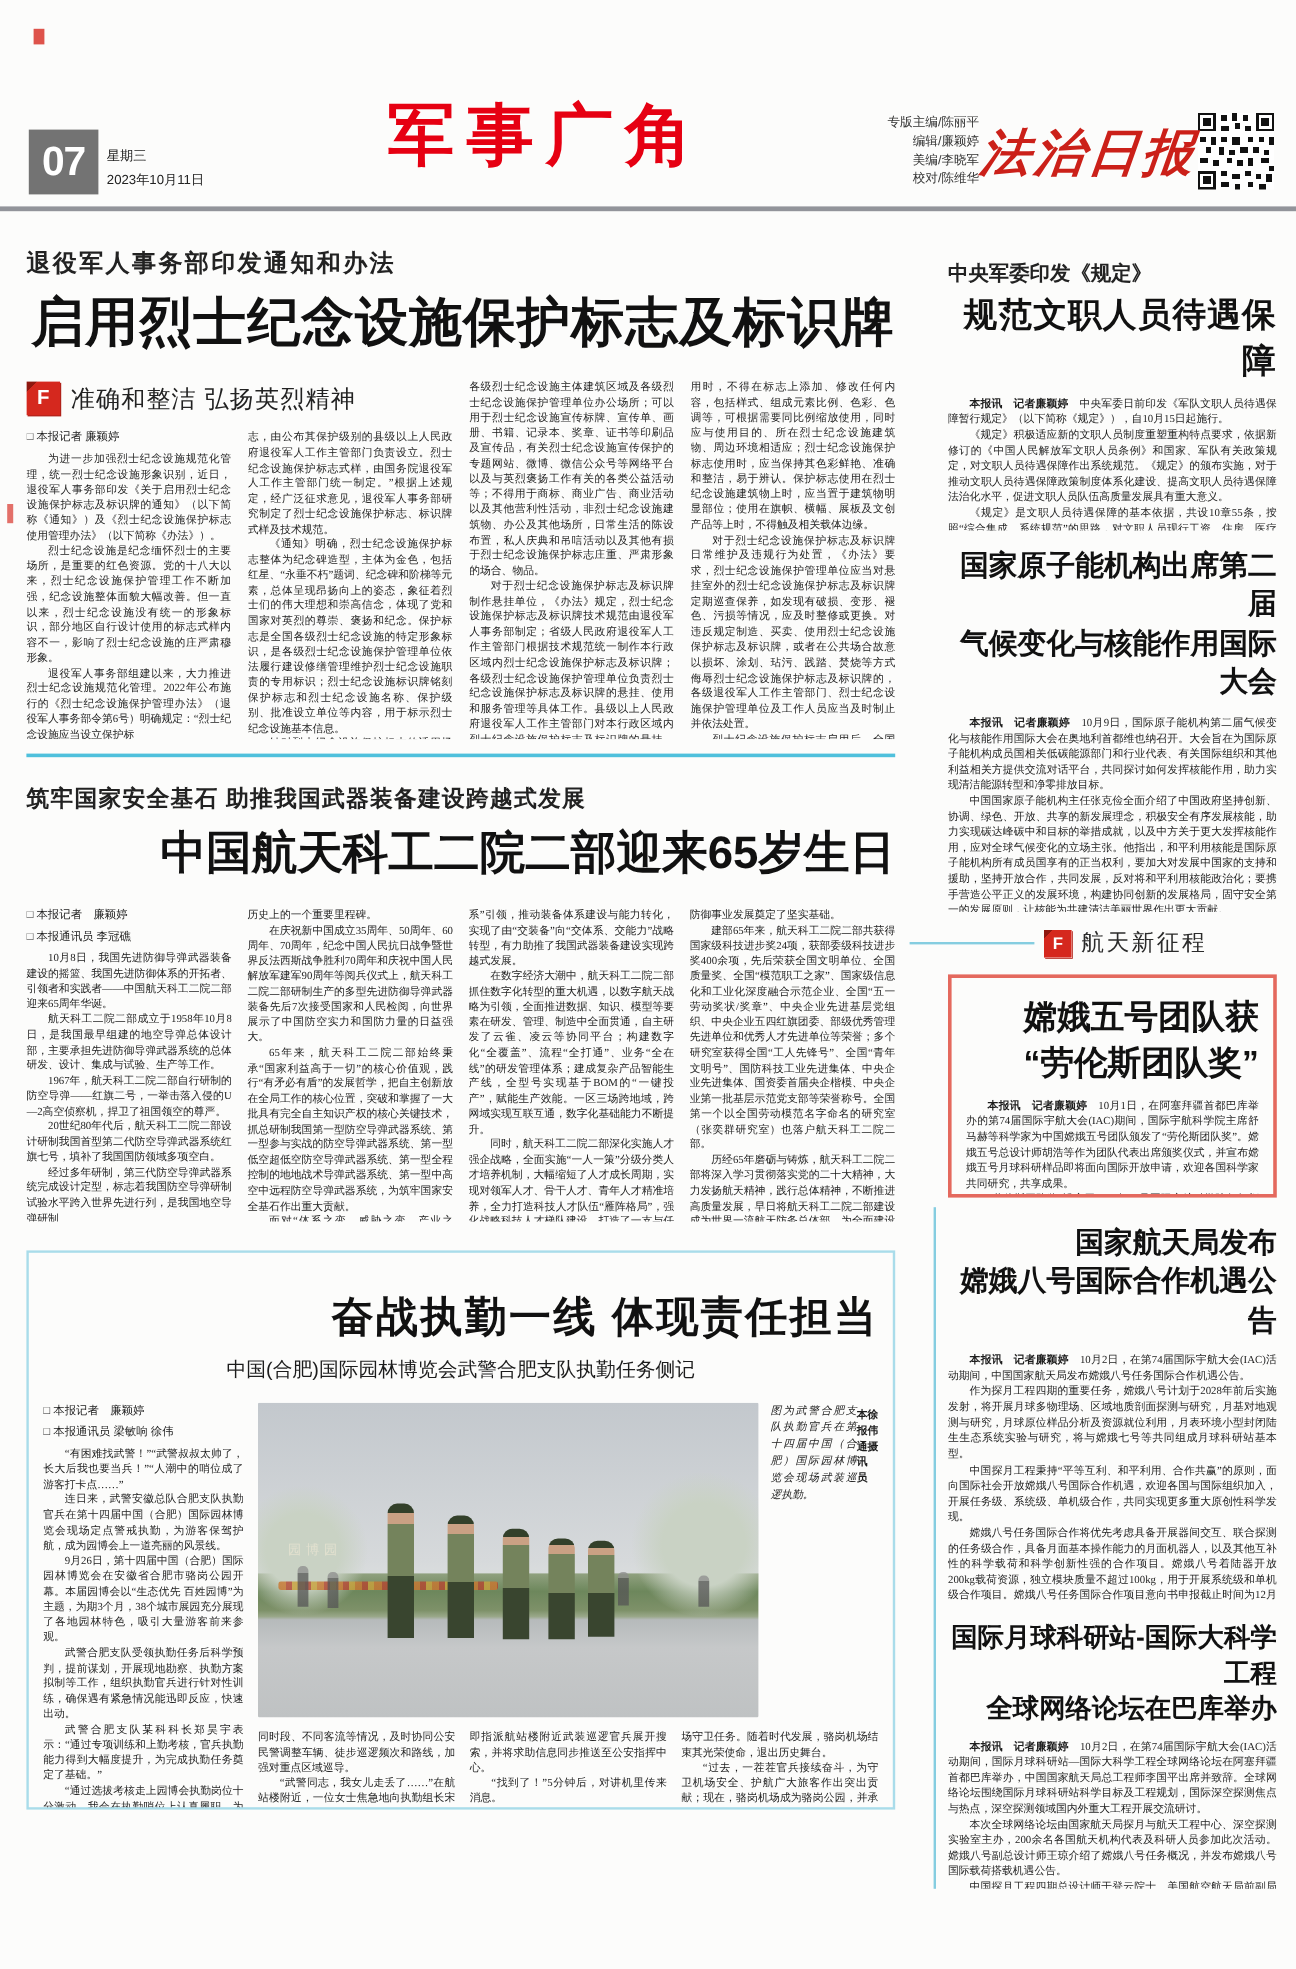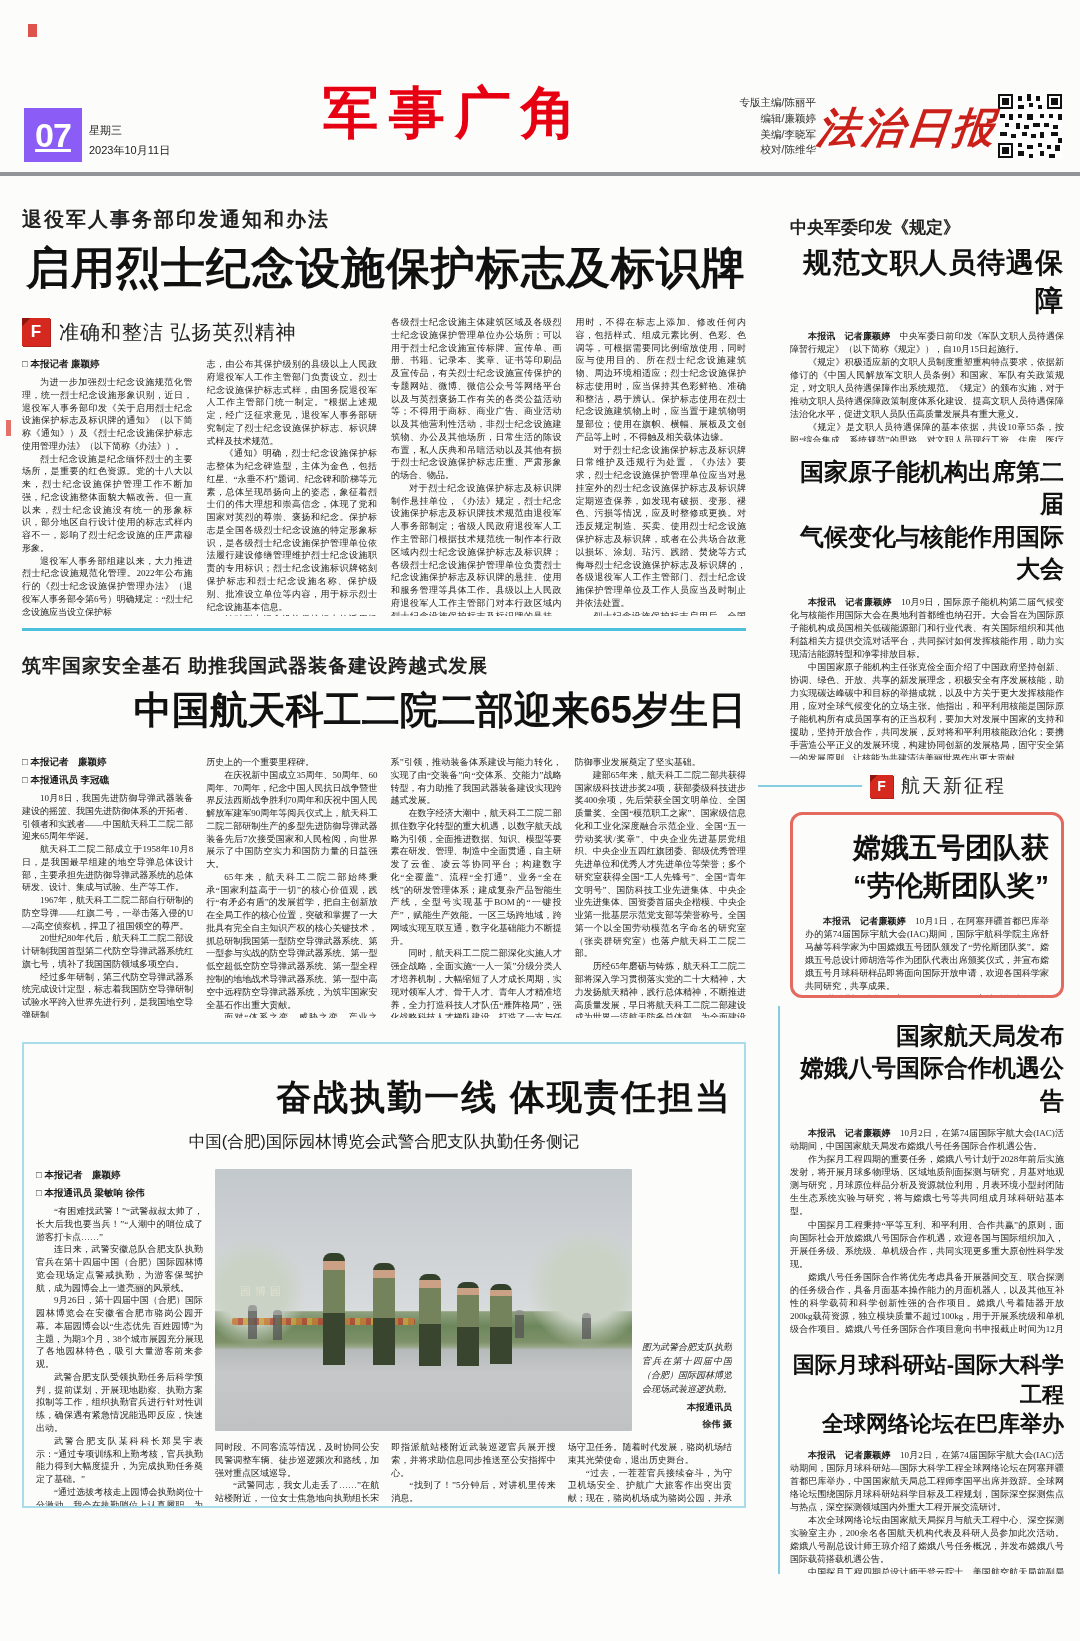--- a/index.html
+++ b/index.html
@@ -13,23 +13,23 @@
   .reg-mark2 { position:absolute; left:6px; top:420px; width:5px; height:16px; background:#d8352b; opacity:.7; }
 
   
   .header {
     height:176px; padding:0 18px 10px 24px;
     display:flex; align-items:flex-end; justify-content:space-between;
     border-bottom:4px solid #92949a;
   }
   .head-left { display:flex; align-items:flex-end; gap:7px; }
   .pageno {
-    width:58px; height:54px; background:#8b5cf6; color:#fff;
+    width:58px; height:54px; background:#737373; color:#fff;
     font:800 34px "Liberation Sans",sans-serif;
-    display:flex; align-items:center; justify-content:center; letter-spacing:-1px;text-decoration:underline;
+    display:flex; align-items:center; justify-content:center; letter-spacing:-1px;
   }
   .dateinfo { font-size:11px; line-height:1.8; color:#222; padding-bottom:1px; font-family:"Liberation Sans",sans-serif; }
   .head-center {
     flex:1; text-align:center; align-self:flex-end; padding-bottom:10px;
     font-family:"Liberation Sans",sans-serif; font-weight:900;
     font-size:56px; color:#e60012; letter-spacing:10px;
   }
   .head-right { display:flex; align-items:flex-end; gap:1px; padding-bottom:4px; }
   .editors { font-size:10.5px; line-height:1.5; text-align:right; color:#333; font-family:"Liberation Sans",sans-serif; }
   .paper-name {
@@ -40,21 +40,21 @@
   .qr { width:64px; height:64px; }
 
   
   .main { display:flex; gap:12px; padding:14px 16px 0 22px; }
   .left-main { width:724px; flex:none; }
   .right-col { flex:1; min-width:0; padding-left:32px; }
 
   
   .kicker   { text-align:left; font-family:"Liberation Sans",sans-serif; font-weight:600; color:#222; }
   .headline { text-align:right; font-family:"Liberation Sans",sans-serif; font-weight:600; color:#111; }
-  .byline { font-size:9.5px; font-weight:700; font-family:"Liberation Sans",sans-serif; margin-bottom:5px; }
+  .byline { font-size:9.5px; font-weight:400; font-family:"Liberation Sans",sans-serif; margin-bottom:5px; }
   .b { font-size:9px; line-height:1.42; text-align:justify; text-indent:2em; color:#1d1d1d; }
   .b.cont { text-indent:0; }
   .ncol { flex:1 1 0; min-width:0; overflow:hidden; }
 
   
   .aA-kicker { font-size:20px; margin-top:16px; letter-spacing:2px; }
   .aA-headline { font-size:44px; margin:6px 0 18px; letter-spacing:1px; }
   .aA-body { display:flex; gap:14px; height:300px; overflow:hidden; }
   .aA-left { width:50%; display:flex; flex-direction:column; }
   .slogan-row { display:flex; align-items:center; gap:9px; margin:2px 0 12px; }
@@ -76,21 +76,21 @@
   .aB-body { display:flex; gap:13px; height:262px; overflow:hidden; }
 
   
   .boxc { border:2px solid #a9dcea; margin-top:24px; height:466px; padding:14px 12px 10px; overflow:hidden; }
   .aC-headline { font-size:35px; margin-top:16px; letter-spacing:2px; }
   .aC-subhead { text-align:center; font-size:16.5px; font-family:"Liberation Sans",sans-serif; font-weight:500; margin:10px 0 16px; }
   .aC-content { display:flex; gap:12px; height:388px; overflow:hidden; }
   .c1 { width:24%; flex:none; overflow:hidden; }
   .cr { flex:1; display:flex; flex-direction:column; min-width:0; }
   .photo-row { display:flex; gap:10px; height:262px; flex:none; }
-  .caption-col { width:90px; flex:none; display:flex; flex-direction:column; justify-content:flex-end; }
+  .caption-col { width:90px; flex:none; display:flex; flex-direction:row; justify-content:flex-end; }
   .caption { font-size:9px; line-height:1.55; font-style:italic; text-align:justify; color:#222; }
   .caption-credit { font-size:9px; font-weight:700; text-align:right; margin-top:4px; font-family:"Liberation Sans",sans-serif; }
   .cr-text { display:flex; gap:12px; flex:1; margin-top:10px; overflow:hidden; }
 
   
   .photo { position:relative; flex:1; overflow:hidden; border-radius:1px;
     background:linear-gradient(180deg,#c3c8cd 0%,#d6d9db 50%,#d9dcdd 54%,
       #8fa07e 54.5%,#6d875c 60%,#7e9169 66%,#9aa88a 68%,
       #b6babb 69%,#c6c8c9 78%,#bfc2c3 100%); }
   .tree { position:absolute; border-radius:50%; background:radial-gradient(circle,#c9d2c4 0 40%,rgba(201,210,196,0) 70%); }
@@ -106,21 +106,21 @@
   .lead { font-weight:700; font-family:"Liberation Sans",sans-serif;margin-top:40px; }
   .reporter { font-weight:700; font-family:"Liberation Sans",sans-serif; }
   .r1 { height:252px; }
   .r1-kicker { font-size:17px; margin-top:26px; }
   .r1-headline { font-size:28px; margin:5px 0 10px; letter-spacing:1px; }
   .r2 { height:318px; }
   .rh2 { font-size:24px; line-height:1.35; margin:14px 0 10px; }
   .marker { display:flex; align-items:center; gap:8px; height:52px; }
   .marker-line { width:104px; height:2px; background:#85cde0; margin-left:-32px; flex:none; }
   .marker-label { font-size:19px; font-family:"Liberation Sans",sans-serif; font-weight:500; letter-spacing:2px; color:#2b2b2b; }
-  .redbox { border:3px solid #e4695e; border-radius:12px; height:186px; padding:6px 12px 6px; overflow:hidden; }
+  .redbox { border:3px solid #e4695e; border-radius:0; height:186px; padding:6px 12px 6px; overflow:hidden; }
   .redbox .rh2 { font-size:28px; margin:8px 0 10px; }
   .blue-rail { border-left:2px solid #85cde0; margin-left:-12px; padding-left:10px; margin-top:8px; }
   .r4 { height:330px; }
   .r5 { height:238px; }
   .r5 .rh2 { font-size:22px; }
 </style>
 </head>
 <body>
 
 <div class="page">

